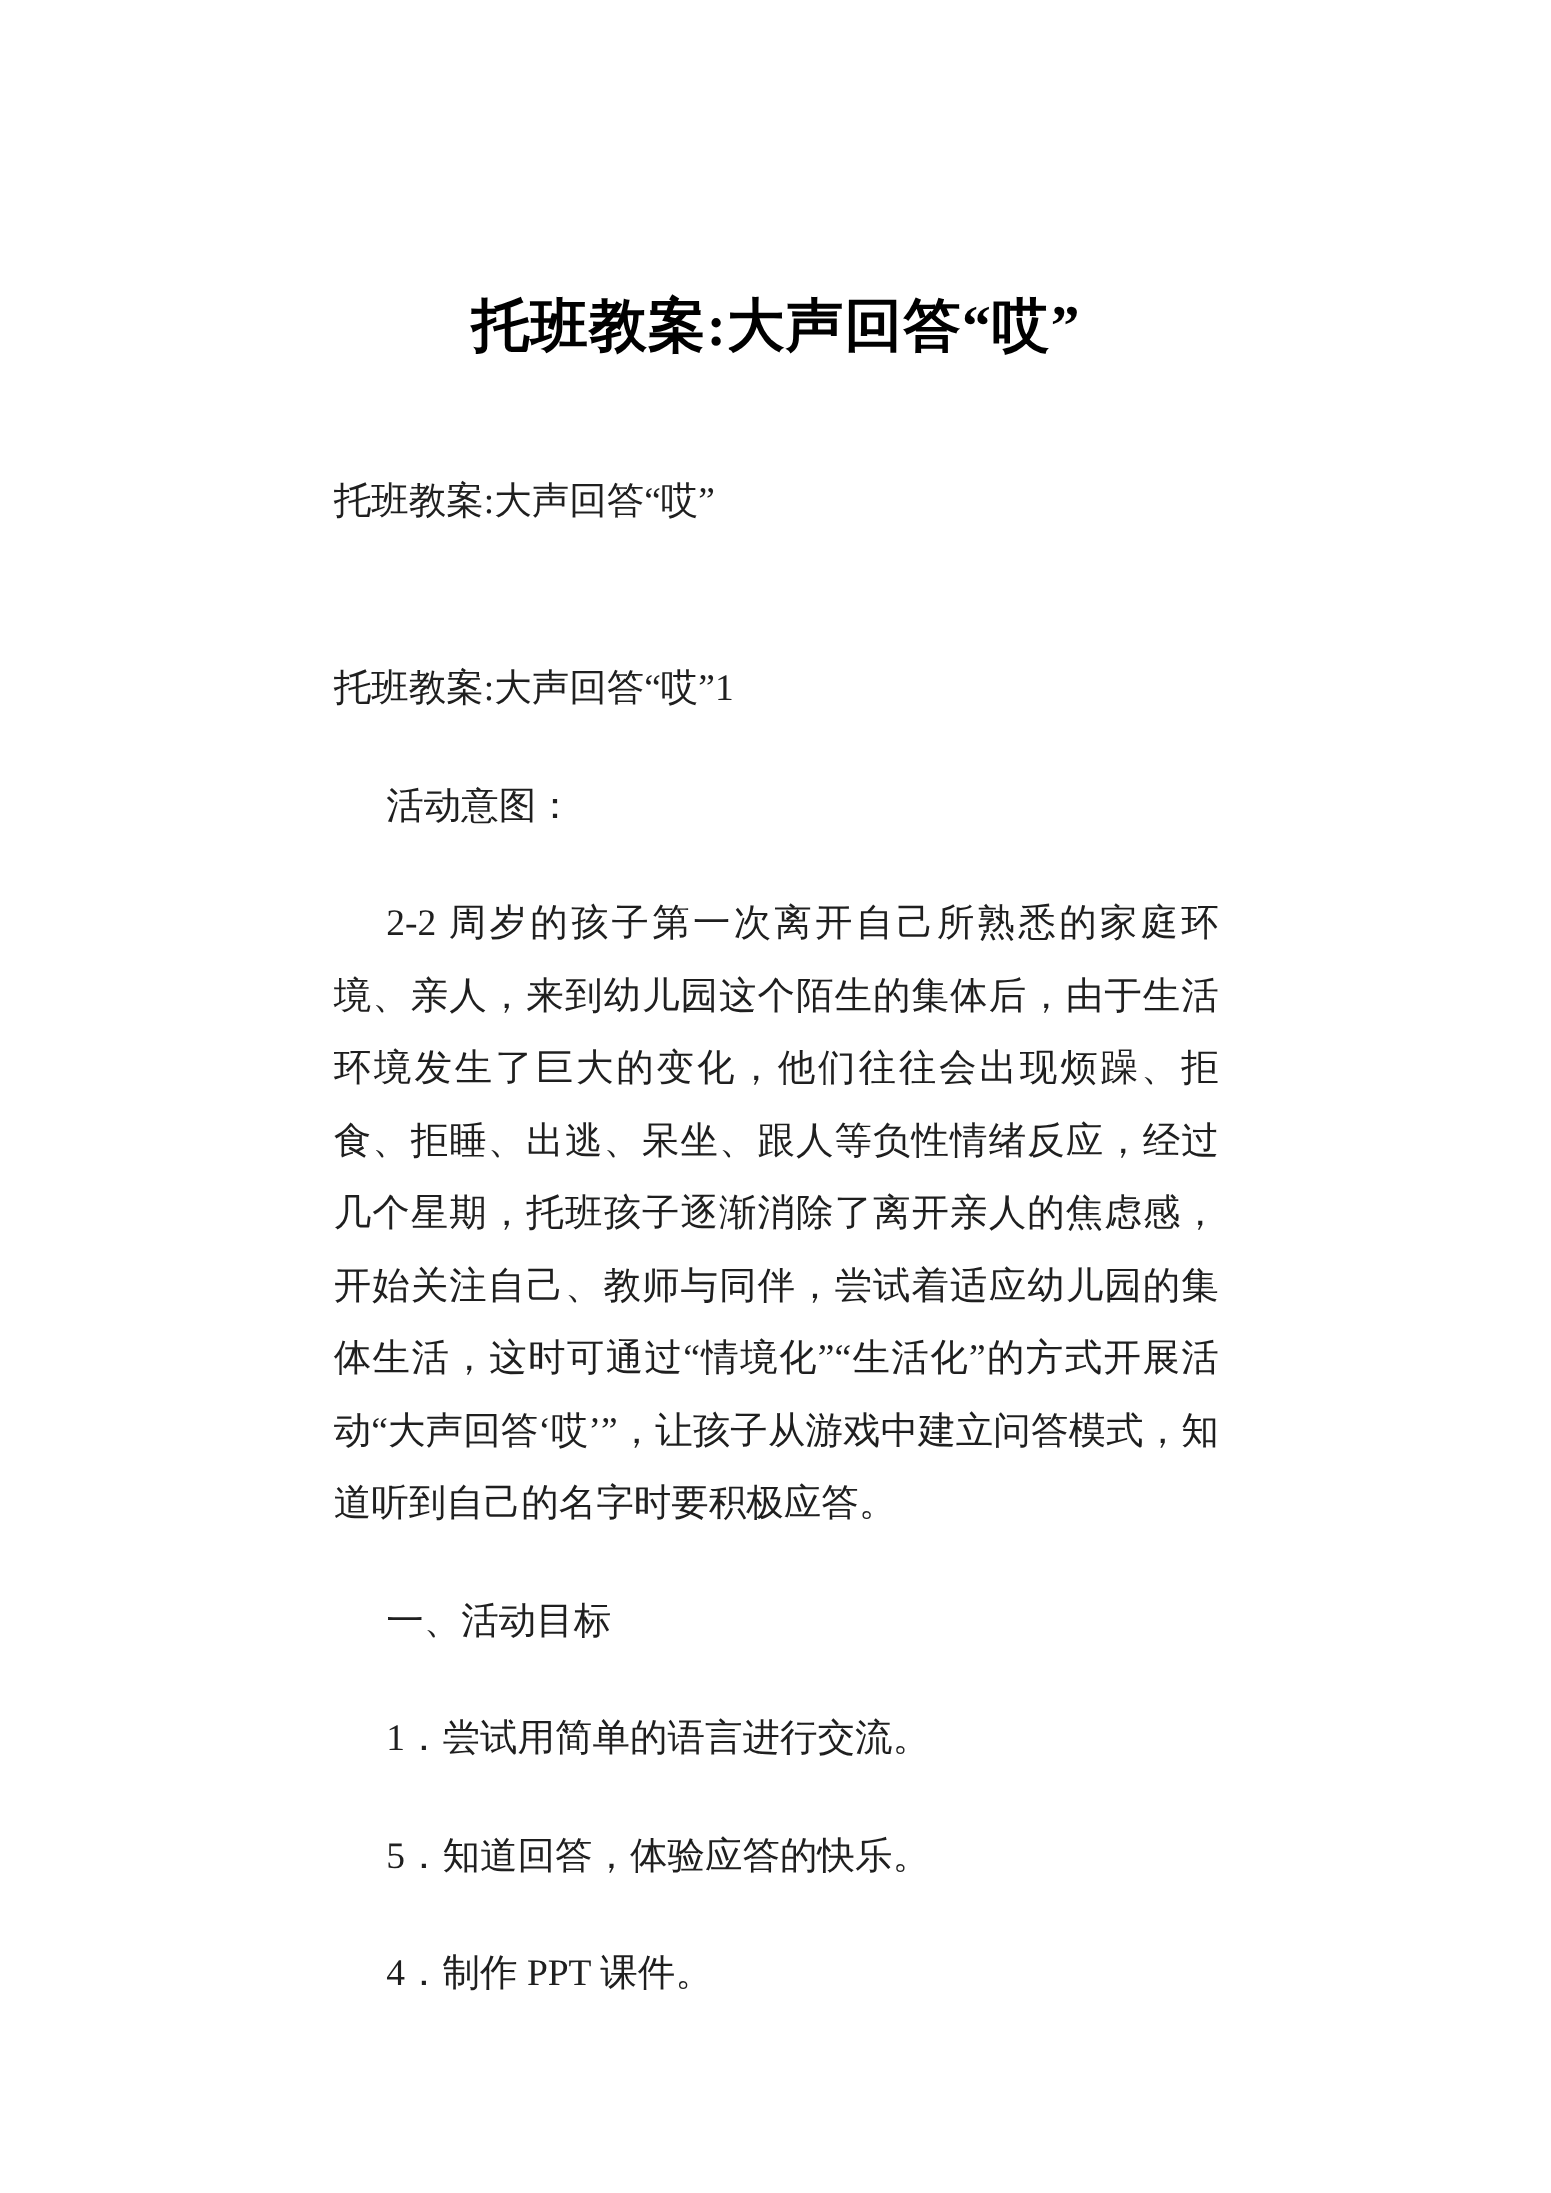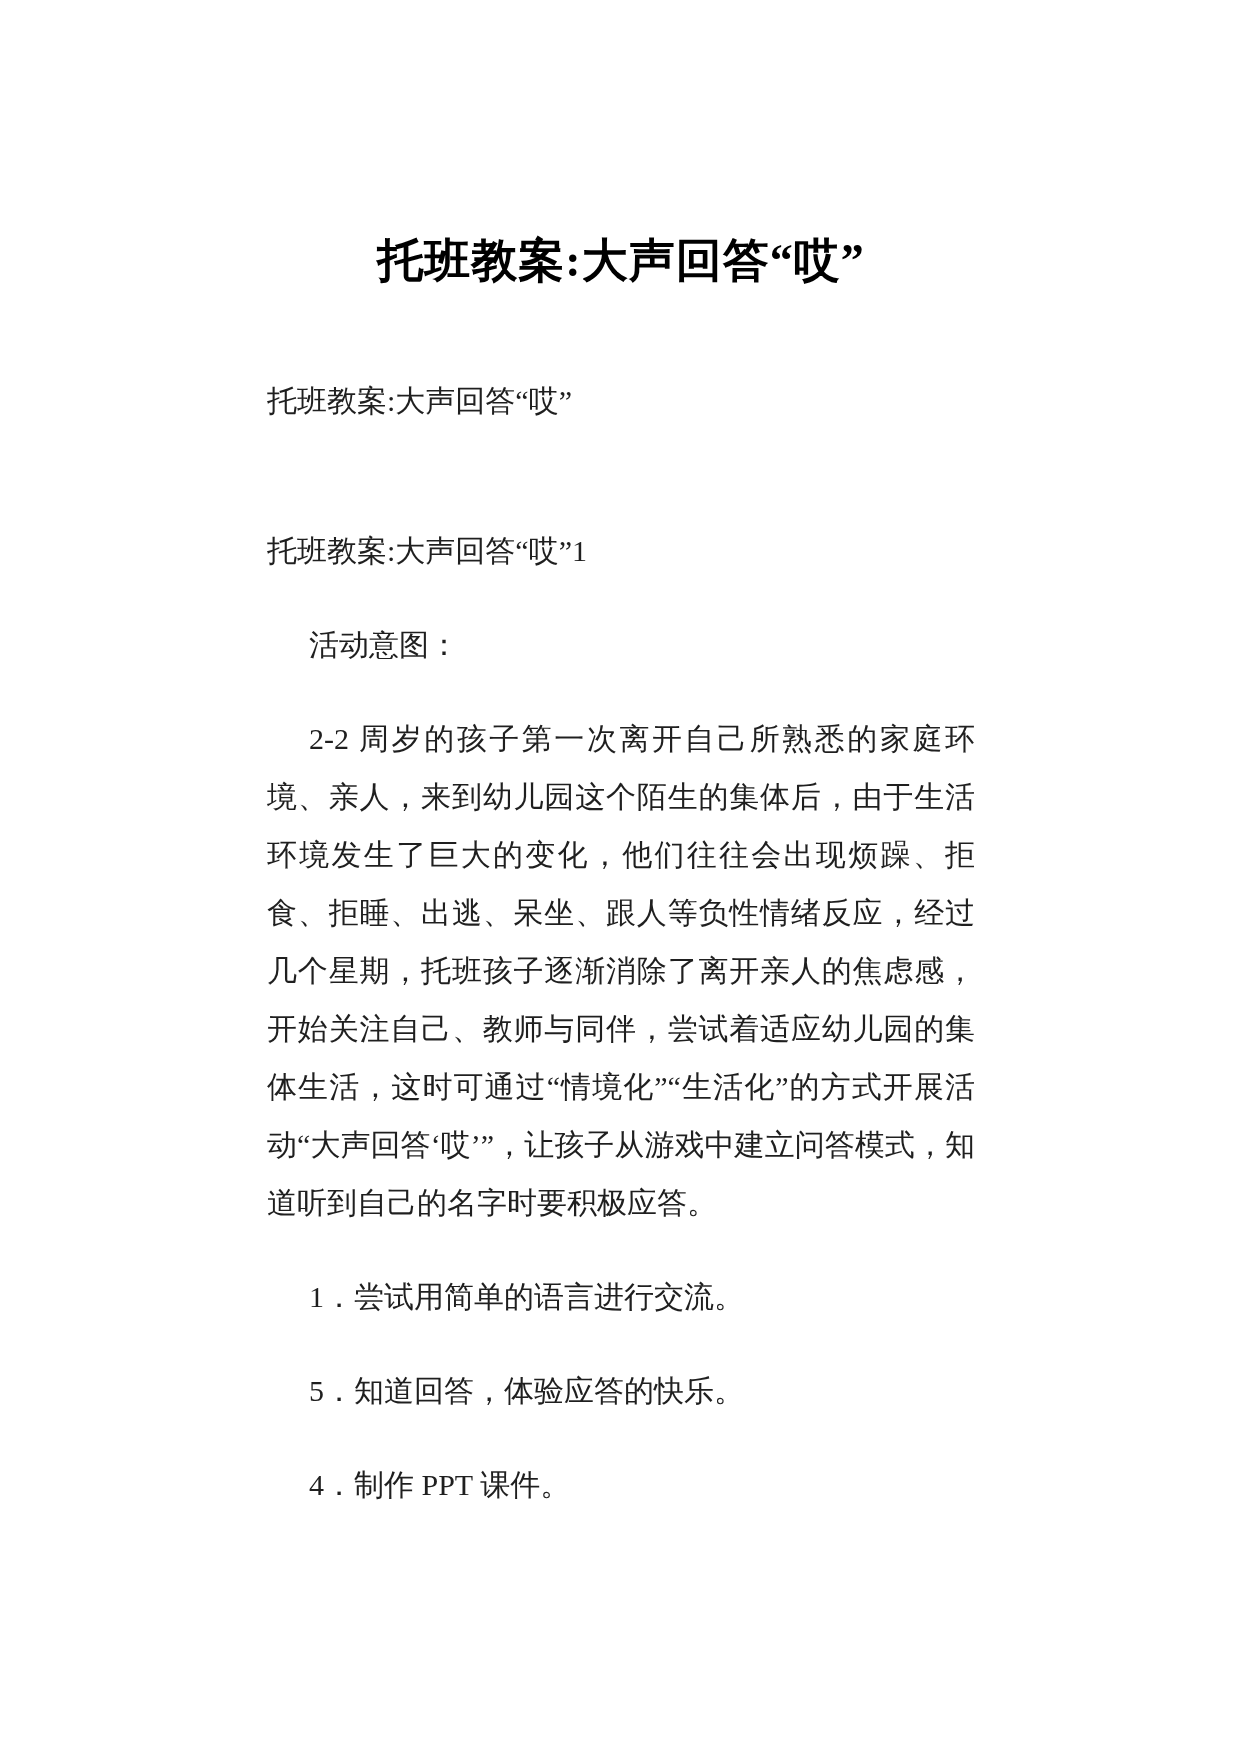--- a/index.html
+++ b/index.html
@@ -52,20 +52,21 @@
 
     <p class="para gap-after-title">托班教案:大声回答“哎”</p>
 
 
     <p class="para gap-blank-small">托班教案:大声回答“哎”1</p>
 
     <p class="para indent">活动意图：</p>
 
     <p class="para indent">2-2 周岁的孩子第一次离开自己所熟悉的家庭环境、亲人，来到幼儿园这个陌生的集体后，由于生活环境发生了巨大的变化，他们往往会出现烦躁、拒食、拒睡、出逃、呆坐、跟人等负性情绪反应，经过几个星期，托班孩子逐渐消除了离开亲人的焦虑感，开始关注自己、教师与同伴，尝试着适应幼儿园的集体生活，这时可通过“情境化”“生活化”的方式开展活动“大声回答‘哎’”，让孩子从游戏中建立问答模式，知道听到自己的名字时要积极应答。</p>
 
+    <p class="para indent">一、活动目标</p>
 
     <p class="para indent">1．尝试用简单的语言进行交流。</p>
 
     <p class="para indent">5．知道回答，体验应答的快乐。</p>
 
 
     <p class="para indent">4．制作 PPT 课件。</p>
 
   </div>
 </div>

